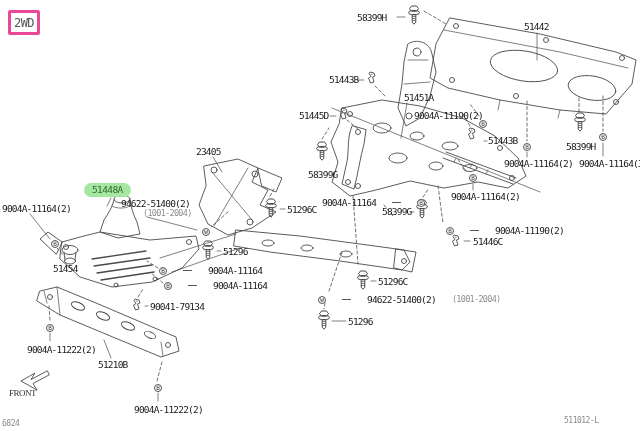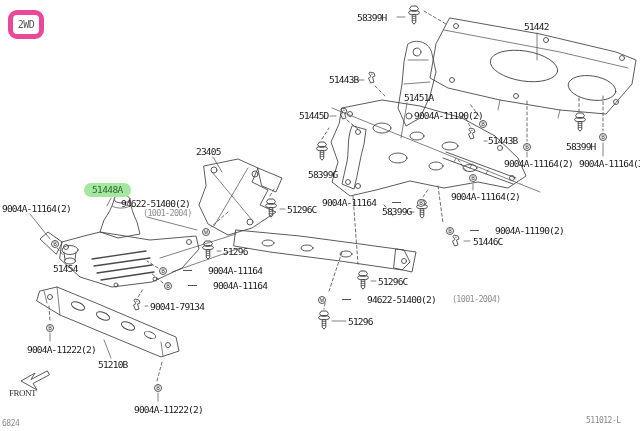--- a/index.html
+++ b/index.html
@@ -12,23 +12,23 @@
   .lbl{position:absolute;font-size:9.5px;line-height:11px;letter-spacing:-.8px;color:#1a1a1a;
        white-space:nowrap;text-align:center;}
   .muted{color:#8f8f8f;font-size:8.5px;letter-spacing:-.7px;}
   .corner{position:absolute;font-size:8px;color:#8a8a8a;letter-spacing:-.5px;}
   .row{position:absolute;display:flex;align-items:center;gap:16px;}
   .marker{display:inline-flex;width:8px;height:8px;border:1px solid #555;border-radius:50%;
           font-size:6px;line-height:8px;align-items:center;justify-content:center;color:#333;
           background:#fff;box-sizing:border-box;letter-spacing:0;}
   .m-abs{position:absolute;}
   .dash{display:inline-block;width:9px;height:0;border-top:1px solid #555;}
-  .badge{position:absolute;left:8px;top:10px;width:26px;height:19px;border:5px solid #ec4899;
-         border-radius:9px;display:flex;align-items:center;justify-content:center;
-         font-size:10px;color:#555;letter-spacing:-.5px;}
+  .badge{position:absolute;left:8px;top:10px;width:26px;height:19px;border:3px solid #ec4899;
+         border-radius:2px;display:flex;align-items:center;justify-content:center;
+         font-size:12px;color:#555;letter-spacing:-.5px;}
   .pill{position:absolute;left:84px;top:183px;padding:1px 8px 2px 8px;border-radius:9px;
         font-size:9.5px;letter-spacing:-.6px;color:#2f6b2f;}
   .front{position:absolute;left:9px;top:388px;font-size:9px;color:#333;letter-spacing:-.5px;font-family:Liberation Serif, serif;}
 </style>
 </head>
 <body>
 
 <div id="stage">
 
   <svg width="640" height="431" viewBox="0 0 640 431">
@@ -236,21 +236,21 @@
     <g transform="translate(450,234)">
         <use href="#sym-clip" width="12" height="13"></use>
       </g>
     <g transform="translate(131,298)">
         <use href="#sym-clip" width="12" height="13"></use>
       </g>
   </svg>
 
   <div class="badge">2WD</div>
   <div class="corner" style="left:2px;top:419px">6824</div>
-  <div class="corner" style="left:586px;top:416px">511012-L</div>
+  <div class="corner" style="left:564px;top:416px">511012-L</div>
   <div class="front">FRONT</div>
 
   <div class="lbl" style="left:357px;top:12px">58399H</div>
   <div class="lbl" style="left:524px;top:21px">51442</div>
   <div class="lbl" style="left:329px;top:74px">51443B</div>
   <div class="lbl" style="left:299px;top:110px">51445D</div>
   <div class="lbl" style="left:404px;top:92px">51451A</div>
   <div class="lbl" style="left:414px;top:110px">9004A-11190(2)</div>
   <div class="lbl" style="left:488px;top:135px">51443B</div>
   <div class="lbl" style="left:308px;top:169px">58399G</div>

